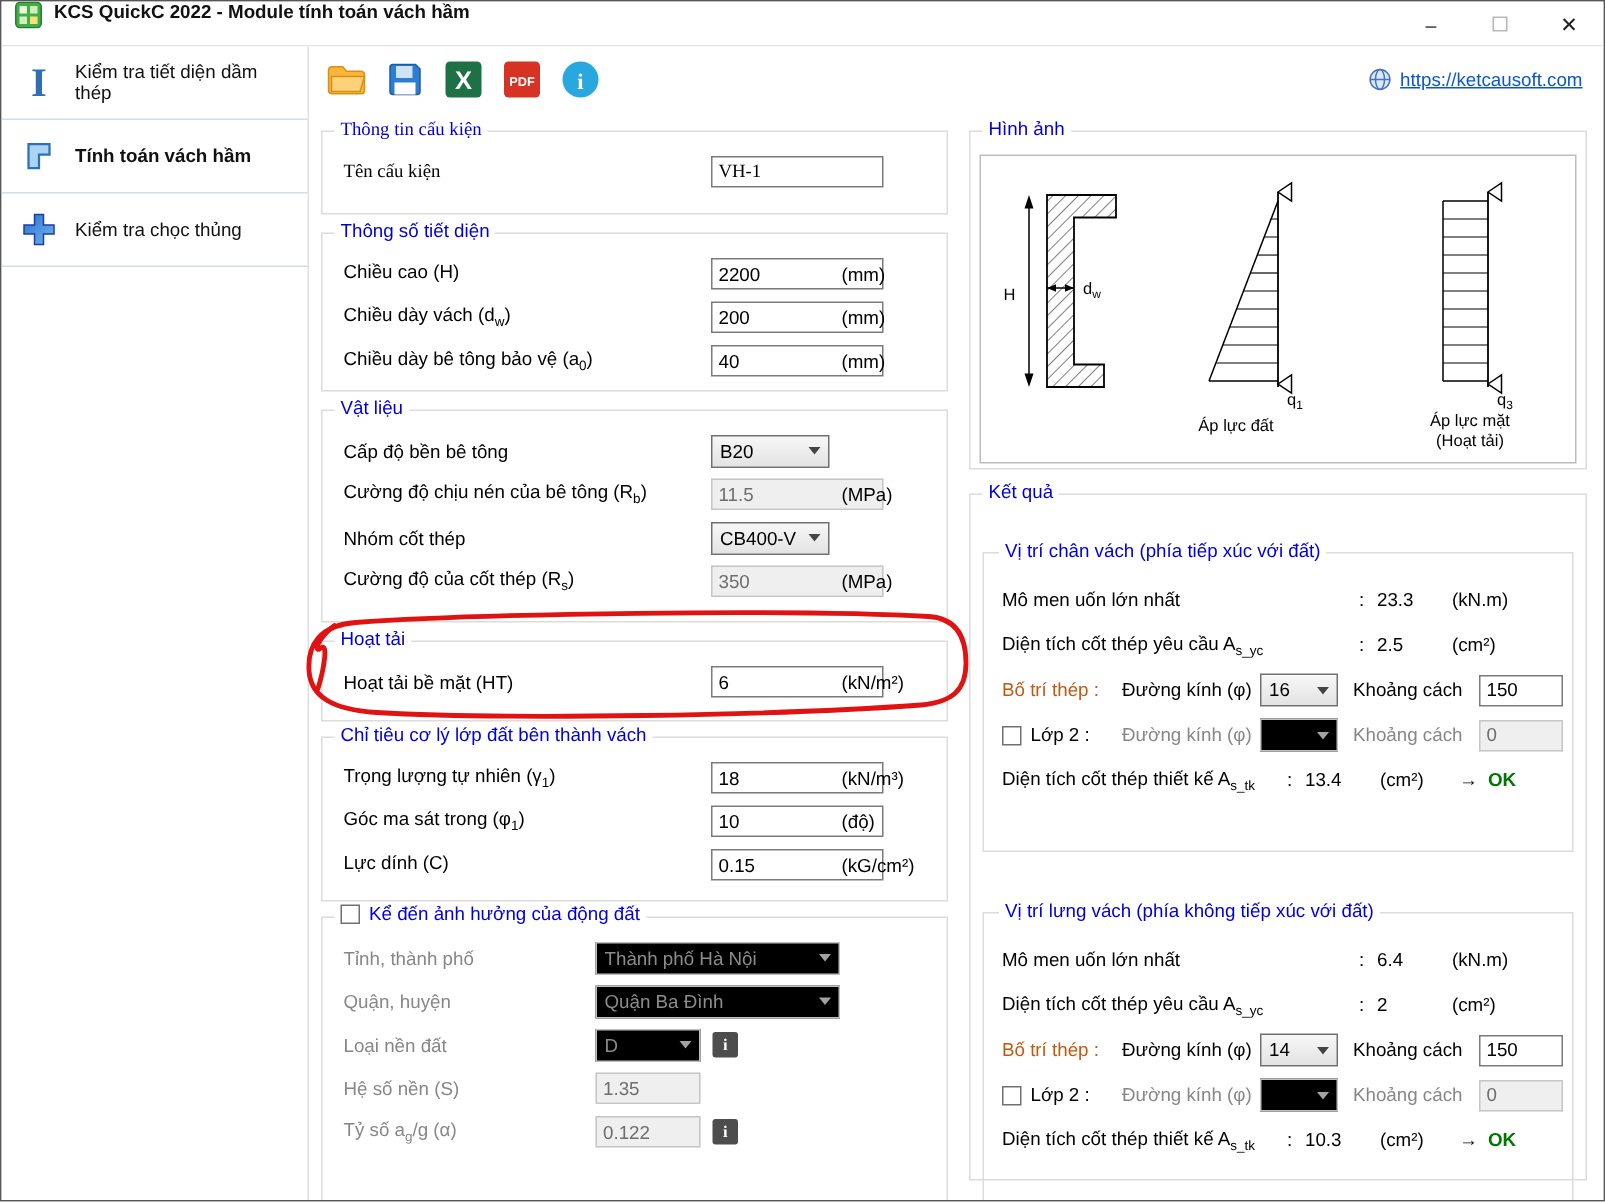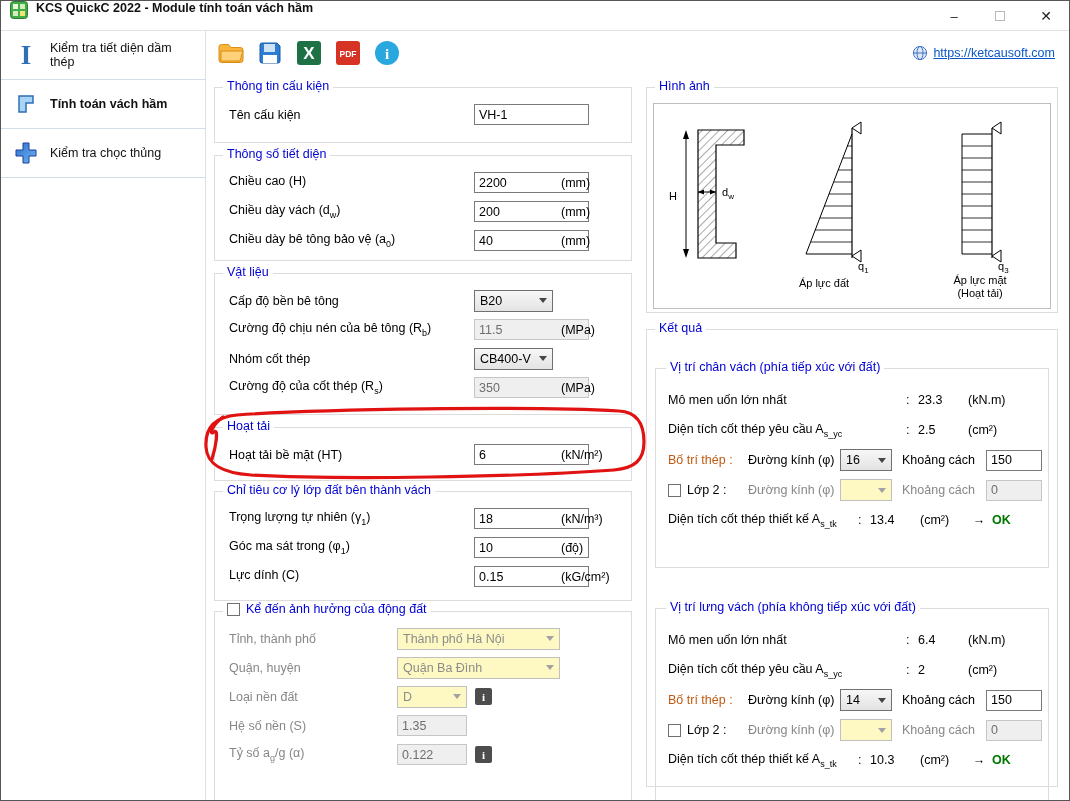--- a/index.html
+++ b/index.html
@@ -30,38 +30,38 @@
   .weblink { margin-left:auto; display:flex; align-items:center; gap:5px; }
   .weblink a { font-size:12.5px; color:#0a58c8; text-decoration:underline; }
 
   .content { position:relative; flex:1; }
   .col-left  { position:absolute; left:8px;  top:12px; width:418px; }
   .col-right { position:absolute; left:440px; top:12px; width:412px; }
 
   
   .gb { position:relative; border:1px solid #dcdcdc; background:#fff; padding-top:12px; }
   .gb-title { position:absolute; top:-9px; left:8px; background:#fff; padding:0 4px; font-size:12.5px; color:#0000d4; }
-  .gb1 { height:56px;  margin-bottom:12px; }
+  .gb1 { height:56px;  margin-bottom:12px;font-family:Liberation Serif, serif; }
   .gb2 { height:106px; margin-bottom:12px; }
   .gb3 { height:142px; margin-bottom:12px; }
   .gb4 { height:54px;  margin-bottom:10px; }
   .gb5 { height:110px; margin-bottom:10px; }
   .gb6 { height:194px; }
 
   .frow { display:flex; align-items:center; height:29px; padding:0 10px 0 14px; font-size:12.5px; color:#000; }
   .flabel { flex:1; white-space:nowrap; }
   sub { font-size:9px; }
   .ctrl { width:115px; flex:none; display:flex;padding-left:36px; }
   .funit { width:60px; flex:none; margin-left:8px; white-space:nowrap; }
   .tb { width:115px; height:21px; border:1px solid #7a7a7a; font-size:12.5px; padding:1px 4px; font-family:inherit; background:#fff; color:#000; }
   .tb:disabled, .tb.dis { background:#efefef; border-color:#c6c6c6; color:#6e6e6e; }
   .dd { height:22px; border:1px solid #707070; background:linear-gradient(#f7f7f7,#e3e3e3); display:flex; align-items:center; padding:0 5px; font-size:12.5px; cursor:pointer; }
   .dd .dtext { flex:1; overflow:hidden; white-space:nowrap; }
   .arr { width:0; height:0; border-left:4px solid transparent; border-right:4px solid transparent; border-top:5px solid #444; flex:none; margin-left:4px; }
-  .dd.dis { background:#fef9c3; border-color:#c0c0c0; color:#8c8c8c; cursor:default; }
+  .dd.dis { background:#000000; border-color:#c0c0c0; color:#8c8c8c; cursor:default; }
   .dd.dis .arr { border-top-color:#a2a2a2; }
   .dd88 { width:104px;justify-content:space-between; }
 
   
   .gb-title-check { position:absolute; top:-10px; left:8px; background:#fff; padding:0 4px; display:flex; align-items:center; gap:6px; }
   .gb-title-check .t { font-size:12.5px; color:#0000d4; }
   .cb { width:13px; height:13px; border:1px solid #707070; background:#fff; display:inline-block; flex:none; }
   .slabel { width:168px; flex:none; white-space:nowrap; }
   .dis { color:#878787; }
   .dd163 { width:163px; }

